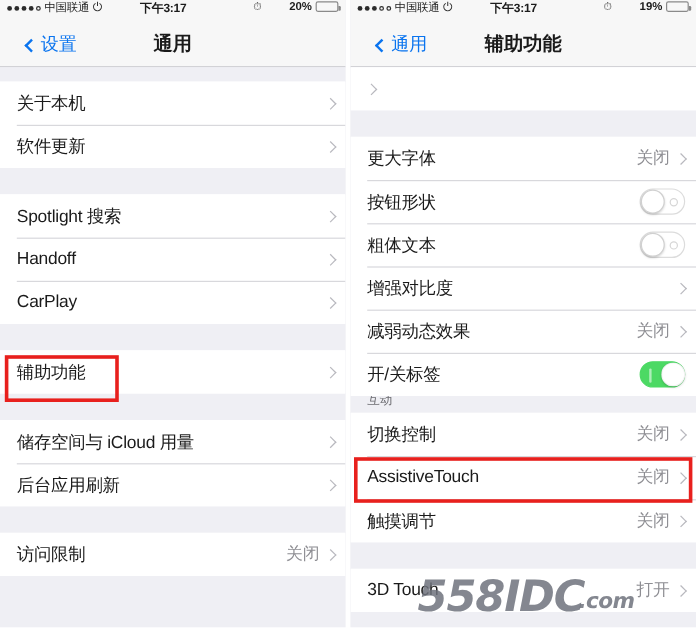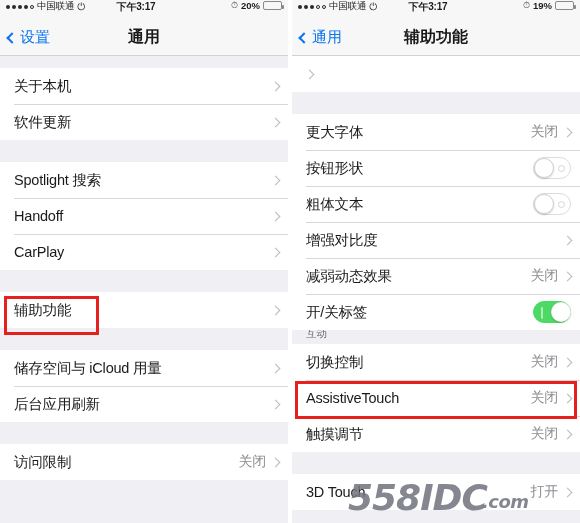--- a/index.html
+++ b/index.html
@@ -28,36 +28,36 @@
   .wifi { font-size: 10px; line-height: 1; color: #2b2b2b; }
   .sb-center {
     position: absolute; left: 0; right: 16px; text-align: center;
     font-size: 10px; font-weight: bold; letter-spacing: -0.2px;
   }
   .sb-right {
     margin-left: auto; display: flex; align-items: center; gap: 3px;
     position: relative; z-index: 2;
   }
   .alarm-ico { font-size: 9px; color: #4a4a4a; }
-  .batt-pct { font-size: 9.5px; font-weight: bold; }
+  .batt-pct { font-size: 9.5px; font-weight: bold; margin-left: 20px; }
   .batt {
     width: 19px; height: 9px; border: 1px solid #8a8a8a; border-radius: 2px;
     position: relative; padding: 1px;
   }
   .batt::after {
     content: ""; position: absolute; right: -3px; top: 2.5px;
     width: 2px; height: 4px; background: #8a8a8a; border-radius: 0 1px 1px 0;
   }
   .batt-fill { height: 100%; background: #e8423a; border-radius: 1px; }
 
   
   .navbar {
     height: 36px; background: #f7f7f7;
     border-bottom: 1px solid #d2d2d6;
-    display: flex; align-items: center; position: relative; padding: 0 8px;
+    display: flex; align-items: center; position: relative; padding: 0 22px;
   }
   .back { display: flex; align-items: center; gap: 3px; color: #0a74ef; cursor: pointer; }
   .back-chev {
     width: 8px; height: 8px; border-left: 2.2px solid #0a74ef; border-bottom: 2.2px solid #0a74ef;
     transform: rotate(45deg); margin-right: 1px;
   }
   .back-label { font-size: 15px; }
   .nav-title {
     position: absolute; left: 0; right: 0; text-align: center;
     font-size: 16px; font-weight: bold; color: #1a1a1a; pointer-events: none;

